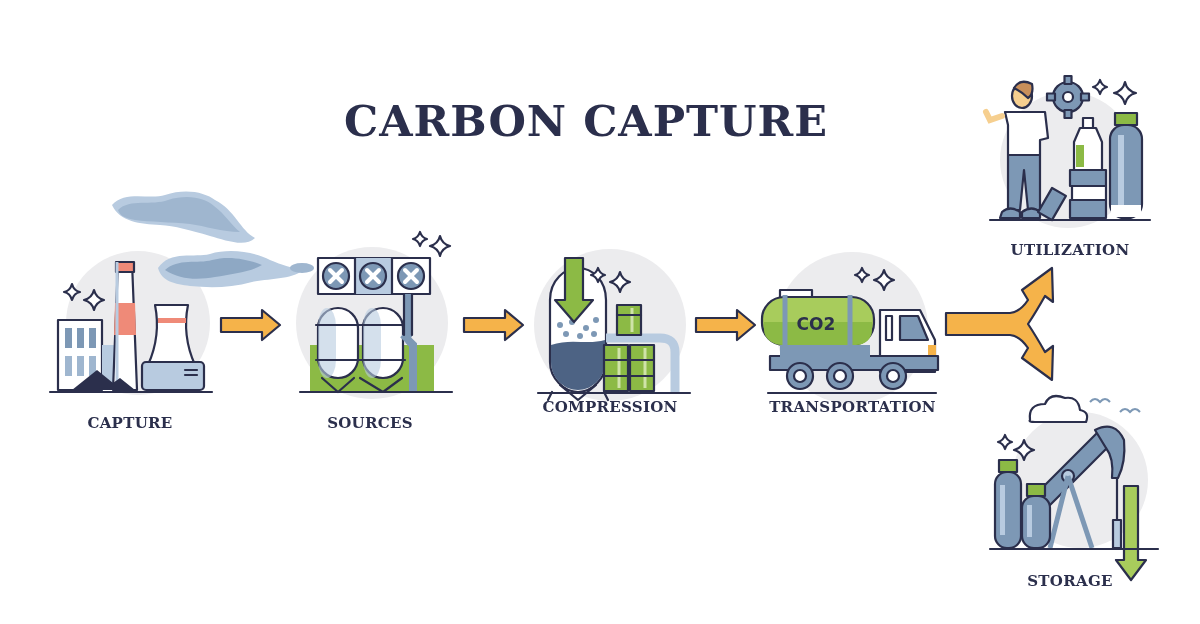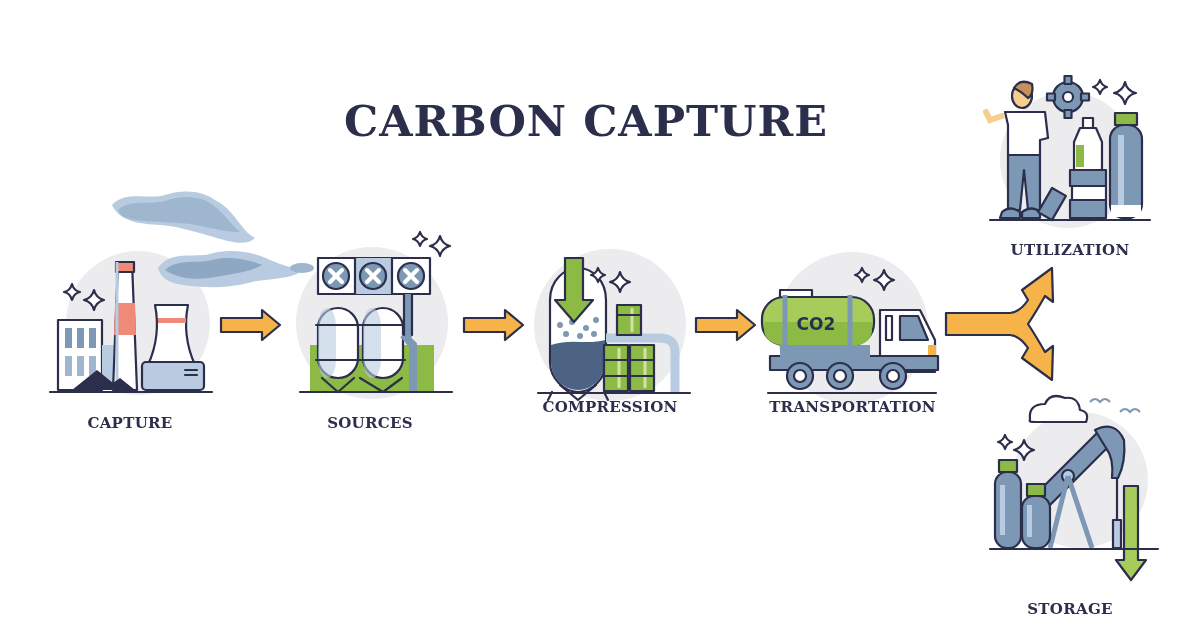--- a/index.html
+++ b/index.html
@@ -236,13 +236,13 @@
     <path d="M1005 435 Q1007 441 1012 442 Q1007 443 1005 449 Q1003 443 998 442 Q1003 441 1005 435Z" fill="#ffffff" class="o"></path>
     <path d="M1024 440 Q1026 448 1034 450 Q1026 452 1024 460 Q1022 452 1014 450 Q1022 448 1024 440Z" fill="#ffffff" class="o"></path>
   </g>
 </svg>
 
 <div class="label" style="left:60px;top:414px;width:140px;">CAPTURE</div>
 <div class="label" style="left:300px;top:414px;width:140px;">SOURCES</div>
 <div class="label" style="left:530px;top:398px;width:160px;">COMPRESSION</div>
 <div class="label" style="left:760px;top:398px;width:185px;">TRANSPORTATION</div>
 <div class="label" style="left:995px;top:241px;width:150px;">UTILIZATION</div>
-<div class="label" style="left:1000px;top:572px;width:140px;margin-top:28px;">STORAGE</div>
+<div class="label" style="left:1000px;top:572px;width:140px;">STORAGE</div>
 
 </body></html>

